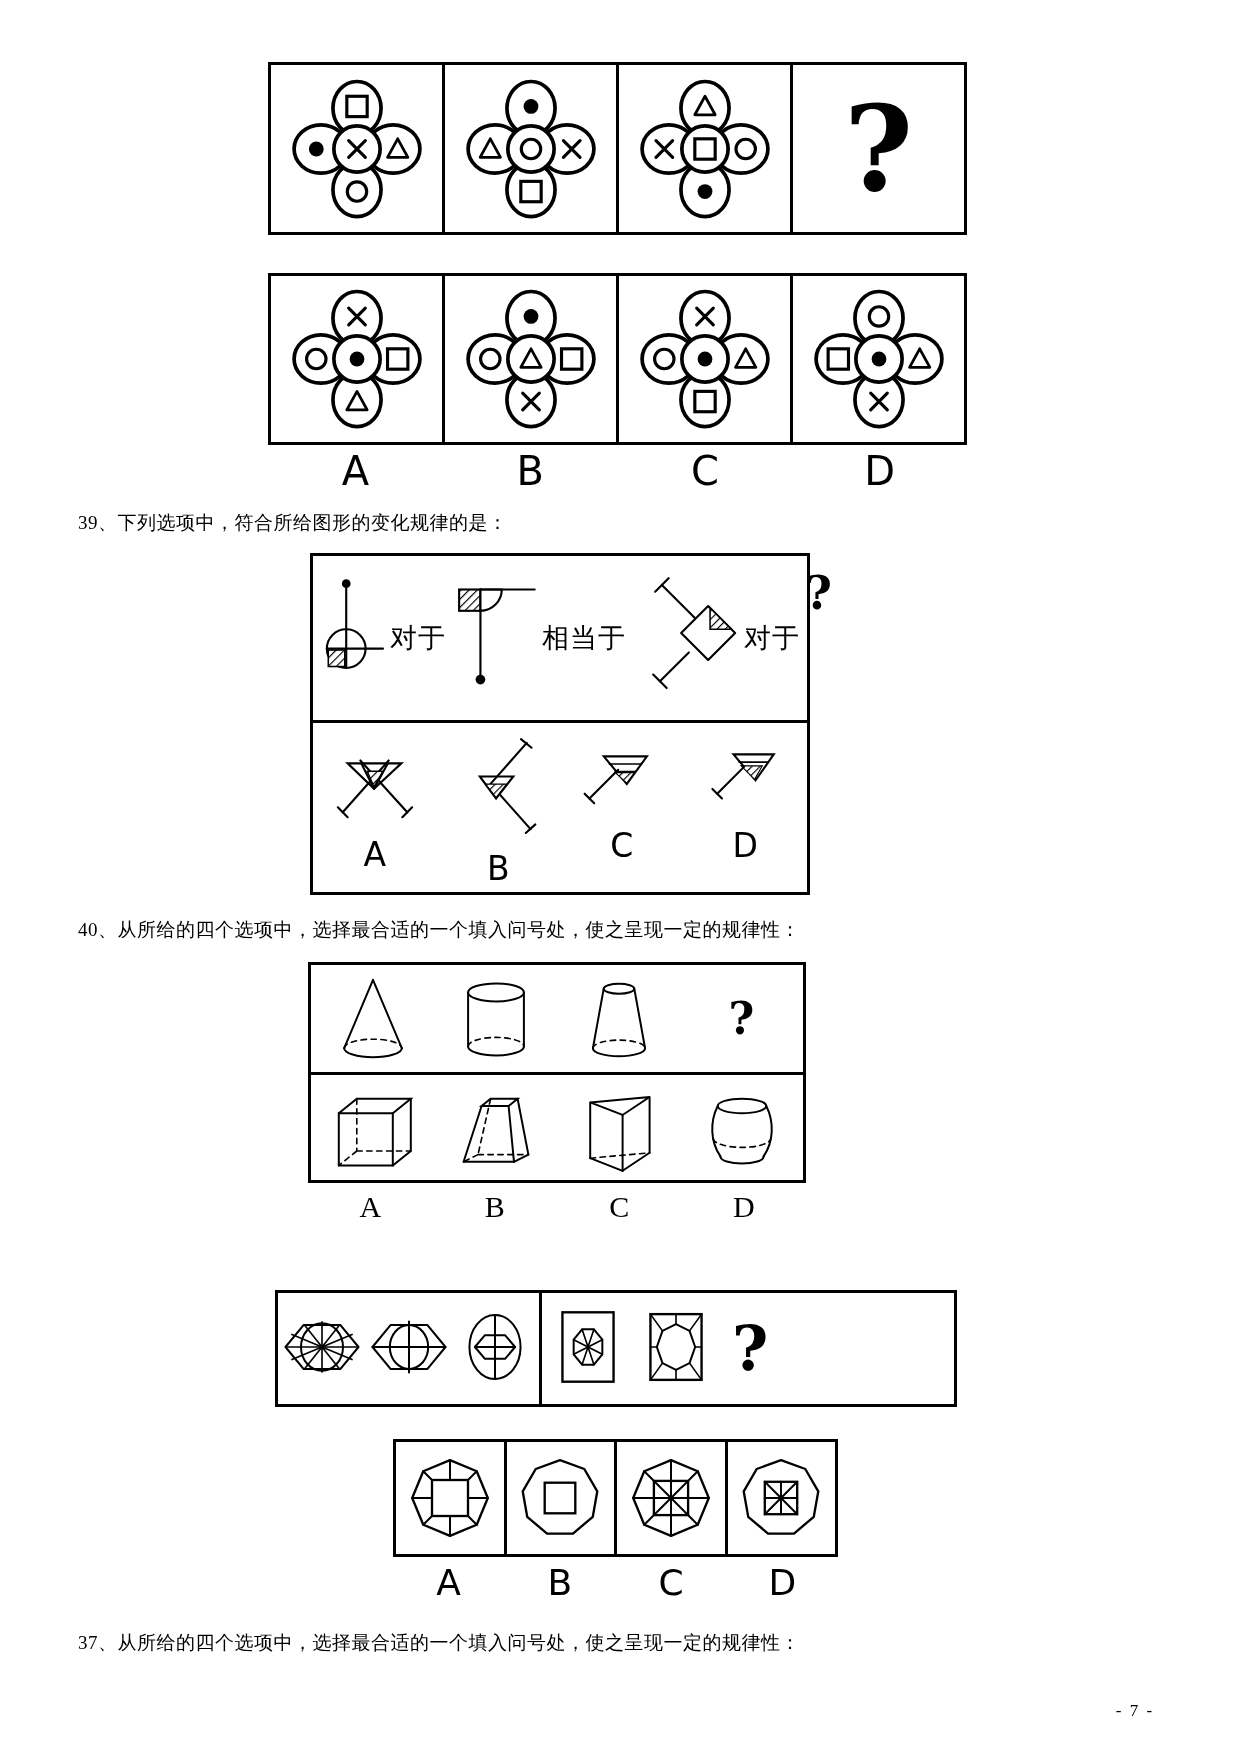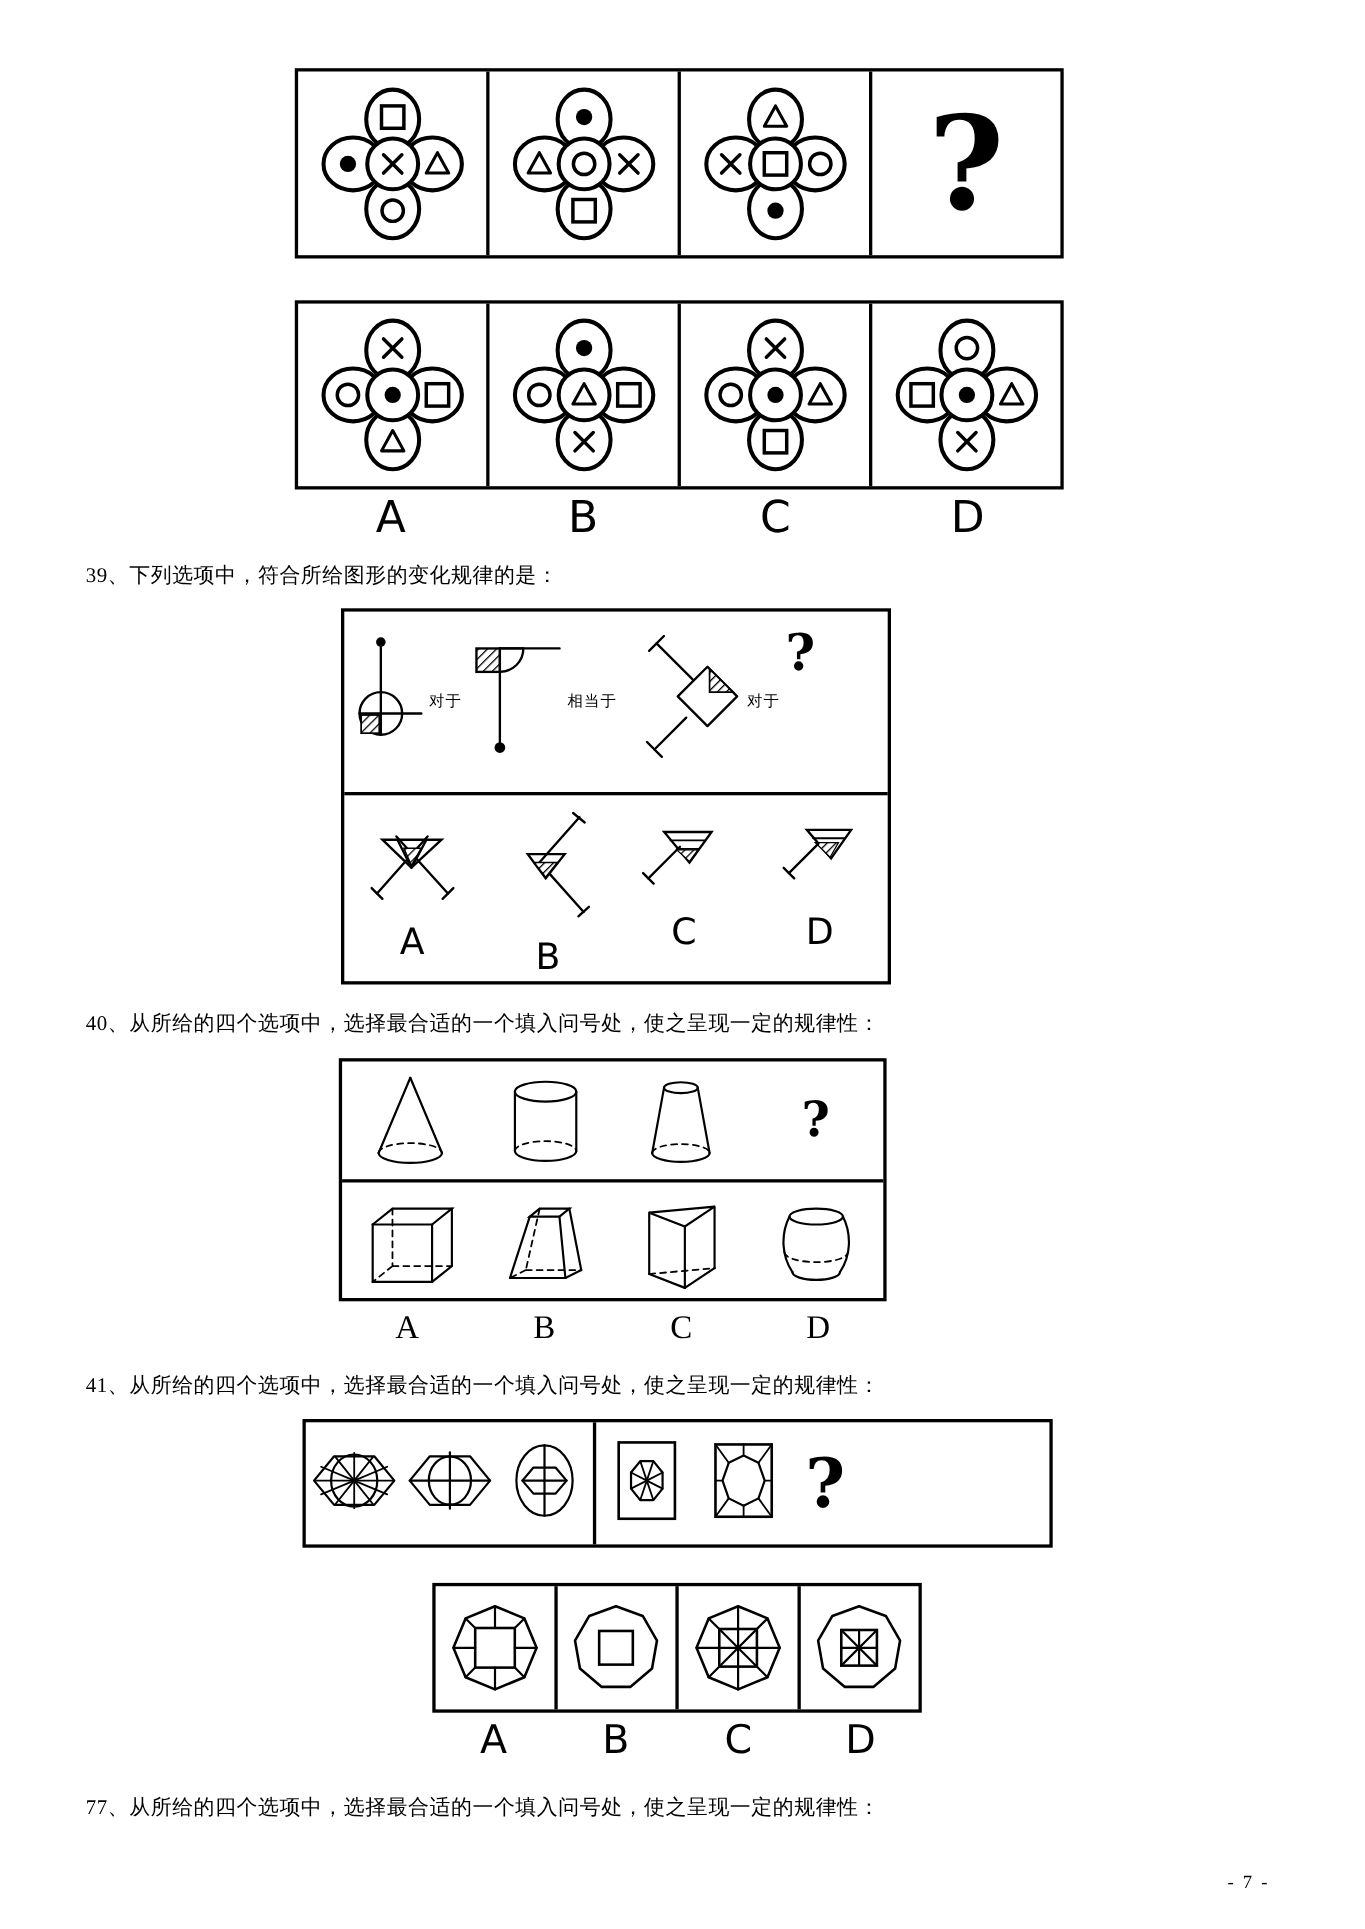--- a/index.html
+++ b/index.html
@@ -22,21 +22,21 @@
   .lblrow span{flex:1}
   .sansf{font-family:"DejaVu Sans",sans-serif}
   .lbl-38{font-size:40px}
   .lbl-40{font-size:30px;font-family:"Liberation Serif",serif}
   .lbl-41{font-size:36px}
   
   .qtext{font-size:19px;letter-spacing:.5px;white-space:nowrap}
   
   .box39{border:3px solid #000;background:#fff}
   .strip39{height:167px;border-bottom:3px solid #000;display:flex;align-items:center;padding:0 8px;gap:5px}
-  .rel{font-size:14px;letter-spacing:1px;white-space:nowrap}
+  .rel{font-size:27px;letter-spacing:1px;white-space:nowrap}
   .opts39{height:169px;display:flex;align-items:flex-start;padding-top:14px}
   .opts39 .ocol{flex:1;display:flex;flex-direction:column;align-items:center;gap:8px}
   .lbl-39{font-size:33px}
   
   .box40{border:3px solid #000;background:#fff}
   .row40{display:flex;align-items:center;height:107px}
   .row40.first{border-bottom:3px solid #000;height:110px}
   .row40 .fcell{flex:1;display:flex;align-items:center;justify-content:center}
   
   .box41{border:3px solid #000;background:#fff;display:flex}
@@ -332,23 +332,20 @@
         </div>
     </div>
   </div>
   <div class="abs lblrow lbl-40" style="left:308px;top:1190px;width:498px">
     <span>A</span>
     <span>B</span>
     <span>C</span>
     <span>D</span>
   </div>
 
-  <div class="abs qtext" style="left:78px;top:1246px">
-    <span>41、</span><span>从所给的四个选项中，选择最合适的一个填入问号处，使之呈现一定的规律性：</span>
-  </div>
 
   <div class="abs box41" style="left:275px;top:1290px;width:682px;height:117px">
     <div class="g41l">
       <span><svg viewBox="0 0 92 92" width="84" height="84">
             <polygon points="86.0,46.0 66.0,21.8 26.0,21.8 6.0,46.0 26.0,70.2 66.0,70.2" stroke="#000" stroke-width="2.2" fill="none" stroke-linejoin="round"></polygon>
             <ellipse cx="46" cy="46" rx="23" ry="26" stroke="#000" stroke-width="2.2" fill="none"></ellipse>
             <line x1="46" y1="46" x2="84" y2="46" stroke="#000" stroke-width="1.8" stroke-linecap="round"></line>
             <line x1="46" y1="46" x2="78.90896534380867" y2="32.25" stroke="#000" stroke-width="1.8" stroke-linecap="round"></line>
             <line x1="46" y1="46" x2="65" y2="22.18430139592794" stroke="#000" stroke-width="1.8" stroke-linecap="round"></line>
             <line x1="46" y1="46" x2="46" y2="18.5" stroke="#000" stroke-width="1.8" stroke-linecap="round"></line>
@@ -446,18 +443,18 @@
       </div>
   </div>
   <div class="abs lblrow sansf lbl-41" style="left:393px;top:1562px;width:445px">
     <span>A</span>
     <span>B</span>
     <span>C</span>
     <span>D</span>
   </div>
 
   <div class="abs qtext" style="left:78px;top:1630px">
-    <span>77、</span><span>从所给的四个选项中，选择最合适的一个填入问号处，使之呈现一定的规律性：</span>
+    <span>37、</span><span>从所给的四个选项中，选择最合适的一个填入问号处，使之呈现一定的规律性：</span>
   </div>
 
   <div class="abs footer" style="left:1090px;top:1701px;width:90px;text-align:center">- 7 -</div>
 
 </div>
 
 </body></html>

